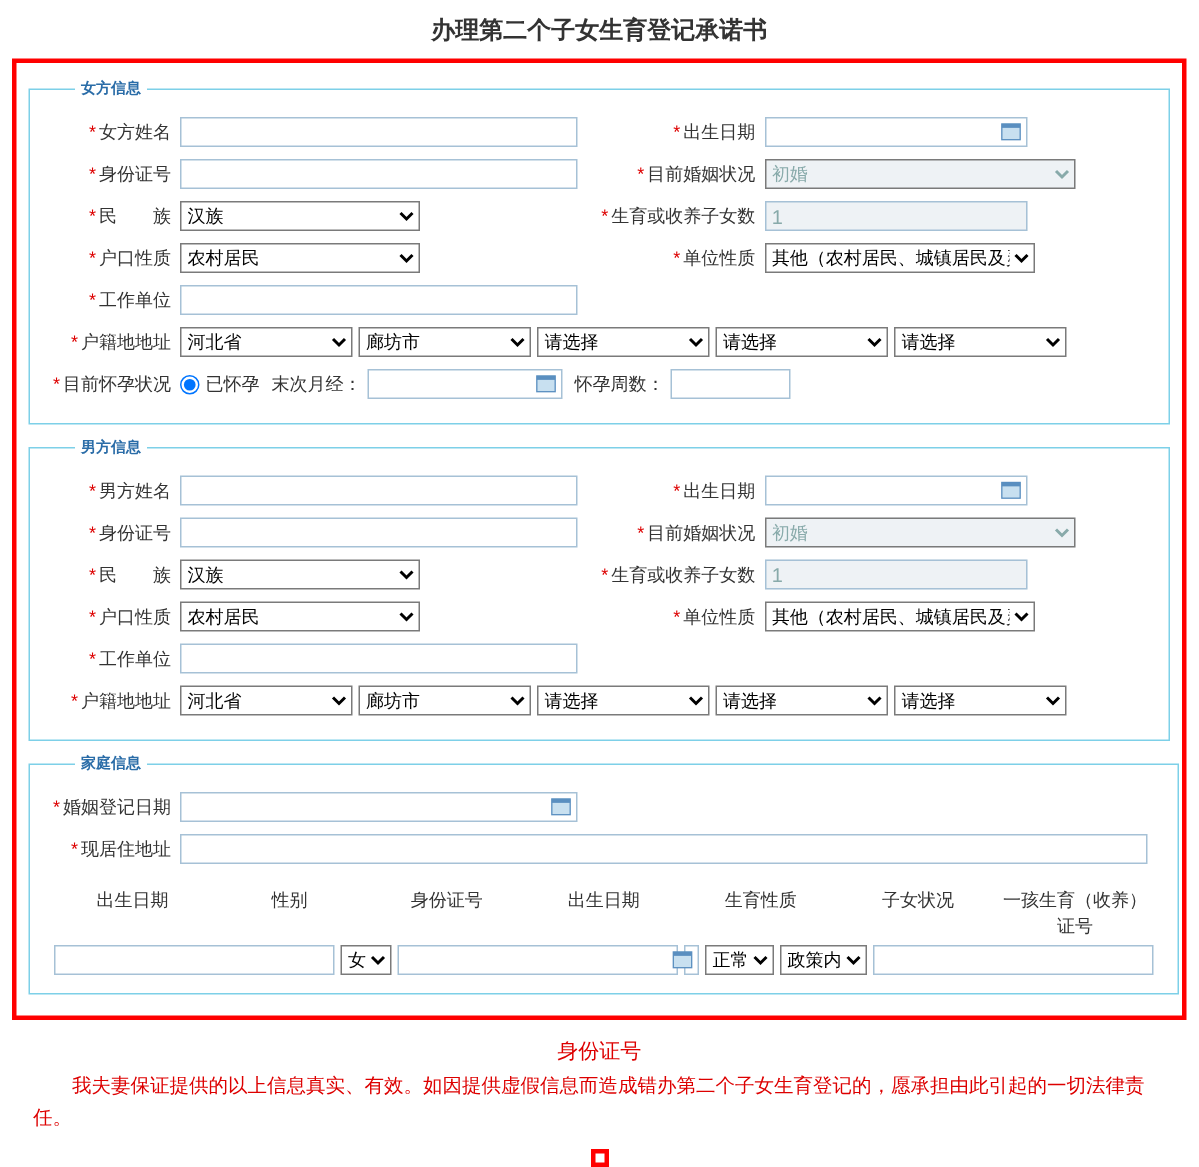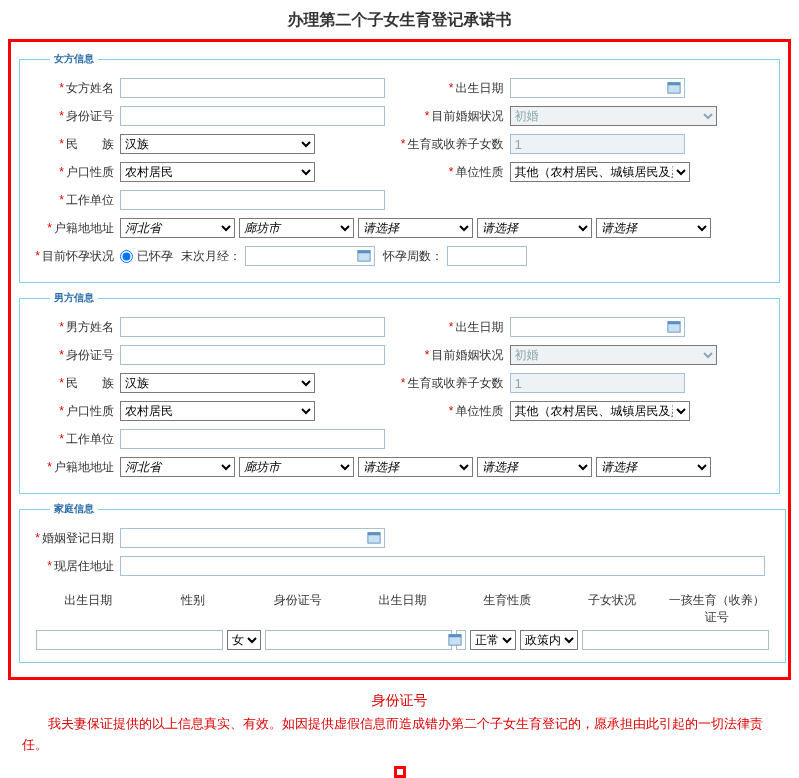--- a/index.html
+++ b/index.html
@@ -12,26 +12,26 @@
     .col-left { width: 50%; display: flex; align-items: center; }
     .col-right { width: 50%; display: flex; align-items: center; }
     .label { width: 90px; text-align: right; padding-right: 6px; color: #333; }
     .label-wide { width: 110px; text-align: right; padding-right: 6px; color: #333; }
     .star { color: #d00; margin-right: 2px; }
     input[type="text"] { border: 1px solid #a6c1d6; height: 20px; padding: 0 4px; background: #fff; }
     input[type="text"]:disabled, .disabled-input { background: #eef2f5; color: #8aa; }
     select { border: 1px solid #7a7a7a; height: 20px; background: #fff; font-size: 12px; }
     .w-text { width: 265px; }
     .w-text-r { width: 175px; }
-    .w-sel { width: 195px; }
+    .w-sel { width: 160px; }
     .w-sel-r { width: 207px; }
     .date-wrap { position: relative; display: inline-block; }
     .date-wrap .cal { position: absolute; right: 4px; top: 2px; pointer-events: none; }
     .cal svg { width: 14px; height: 14px; }
-    .addr-row select { margin-right: 4px; font-style: italic; }
+    .addr-row select { margin-right: 4px; }
     .addr-row .label { width: 90px; }
     .preg-row { align-items: center; }
     .preg-row .radio-label { margin: 0 4px; color: #333; }
     .preg-row input[type="text"] { width: 130px; }
     .child-headers { display: flex; justify-content: space-around; margin: 12px 6px 4px; color: #333; font-size: 12px; }
     .child-headers span { text-align: center; flex: 1; }
     .child-row { display: flex; align-items: center; gap: 4px; padding: 0 6px; }
     .child-row input, .child-row select { flex: 1; }
     .child-row .date-wrap { flex: 1; }
     .child-row .date-wrap input { width: 100%; }

